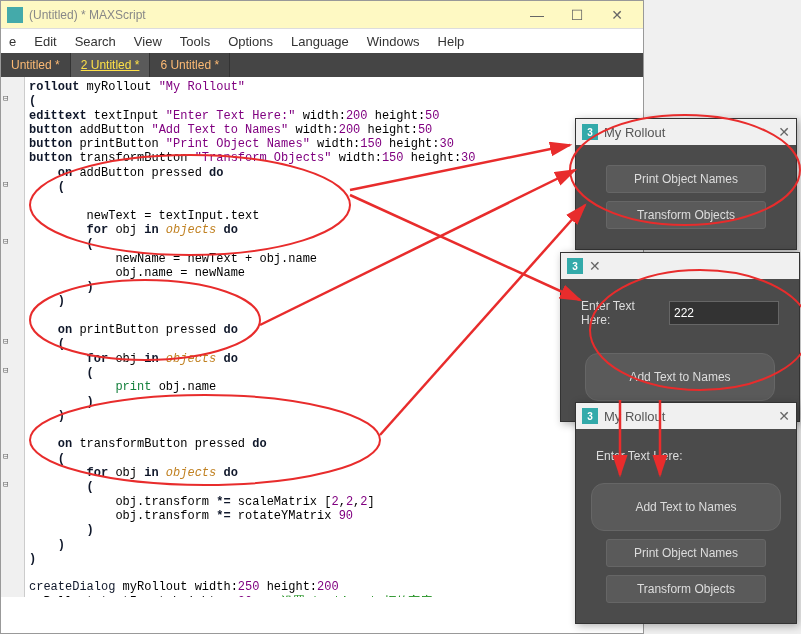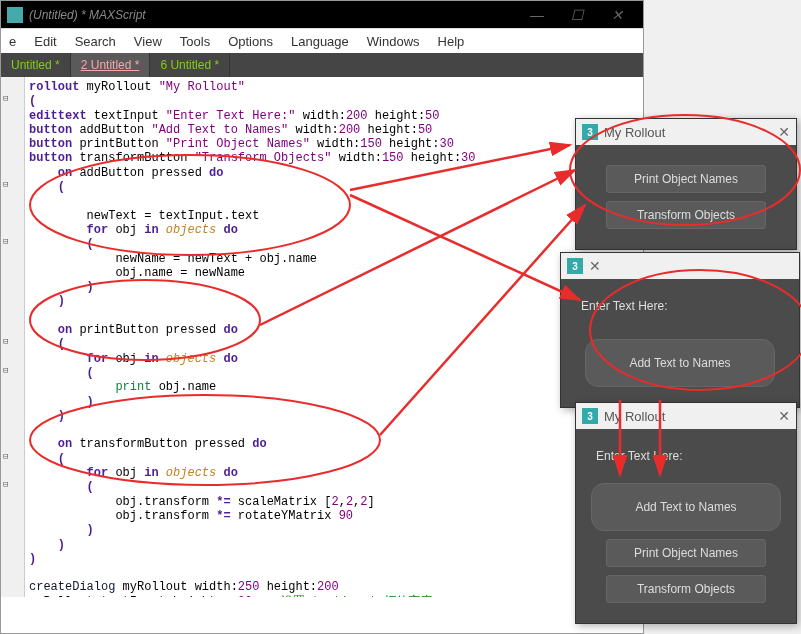--- a/index.html
+++ b/index.html
@@ -1,36 +1,36 @@
 <!DOCTYPE html>
 <html><head>
 <meta charset="utf-8">
 <style>
   * { margin: 0; padding: 0; box-sizing: border-box; }
   body { font-family: 'Segoe UI', Tahoma, sans-serif; font-size: 12px; background: #f0f0f0; width: 801px; height: 634px; overflow: hidden; position: relative; }
   
   
   .editor-window { position: absolute; left: 0; top: 0; width: 644px; height: 634px; background: #fff; border: 1px solid #999; }
-  .title-bar { height: 28px; background: #000000; display: flex; align-items: center; padding: 0 6px; border-bottom: 1px solid #ddd; font-style: italic; }
+  .title-bar { height: 28px; background: #fef9c3; display: flex; align-items: center; padding: 0 6px; border-bottom: 1px solid #ddd; }
   .title-bar .icon { width: 16px; height: 16px; background: #4aa; margin-right: 6px; }
   .title-bar .title { flex: 1; color: #888; font-size: 12px; }
   .title-bar .win-controls { display: flex; }
   .title-bar .win-btn { width: 40px; height: 28px; display: flex; align-items: center; justify-content: center; color: #666; font-size: 14px; }
   .menu-bar { height: 24px; display: flex; align-items: center; gap: 18px; padding: 0 8px; color: #333; font-size: 13px; }
   .menu-bar span { cursor: default; }
   .tab-bar { height: 24px; background: #454545; display: flex; align-items: stretch; }
-  .tab { padding: 0 10px; display: flex; align-items: center; color: #84cc16; font-size: 12px; border-right: 1px solid #333; }
-  .tab.active { background: #5a5a5a; color: #fca5a5; text-decoration: underline; }
+  .tab { padding: 0 10px; display: flex; align-items: center; color: #fdba74; font-size: 12px; border-right: 1px solid #333; }
+  .tab.active { background: #5a5a5a; color: #fde047; text-decoration: underline; }
   
   .code-area { display: flex; height: 520px; background: #fff; position: relative; }
   .gutter { width: 24px; background: #f0f0f0; border-right: 1px solid #ccc; position: relative; }
   .fold-marks { position: absolute; top: 0; left: 2px; font-size: 9px; color: #666; line-height: 14.3px; font-family: monospace; }
   .fold-marks div { height: 14.3px; }
   .code { flex:1; font-family: Consolas, 'Courier New', monospace; font-size: 12px; line-height: 14.3px; white-space: pre; padding: 3px 4px; color: #000; overflow: hidden; }
-  .kw { color: #4c1d95; font-weight: bold; }
+  .kw { color: #0f172a; font-weight: bold; }
   .str { color: #800080; }
   .num { color: #800080; }
   .builtin { color: #c08020; font-style: italic; }
   .fn { color: #15803d; }
   .teal { color: #0f172a; }
   .cmt { color: #008000; }
   
   .status-bar { position: absolute; bottom: 0; left: 0; height: 34px; width: 100%; }
   .status-top { height: 16px; background: #c8c8c8; }
   .status-text { height: 18px; background: #fff; padding: 1px 2px; color: #555; font-size: 12px; }
@@ -177,20 +177,21 @@
 </div>
 
 <div class="panel" style="left:560px; top:252px; width:240px;">
   <div class="panel-title">
     <span class="picon">3</span>
     <span class="close">✕</span>
   </div>
   <div class="panel-body">
     <div class="p-row">
       <span class="p-label">Enter Text Here:</span>
+      <input class="p-input" value="222" style="">
     </div>
     <div style="height:10px"></div>
     <div class="p-btn big">Add Text to Names</div>
   </div>
 </div>
 
 <div class="panel" style="left:575px; top:402px; width:222px;">
   <div class="panel-title">
     <span class="picon">3</span>
     <span class="pt">My Rollout</span>

